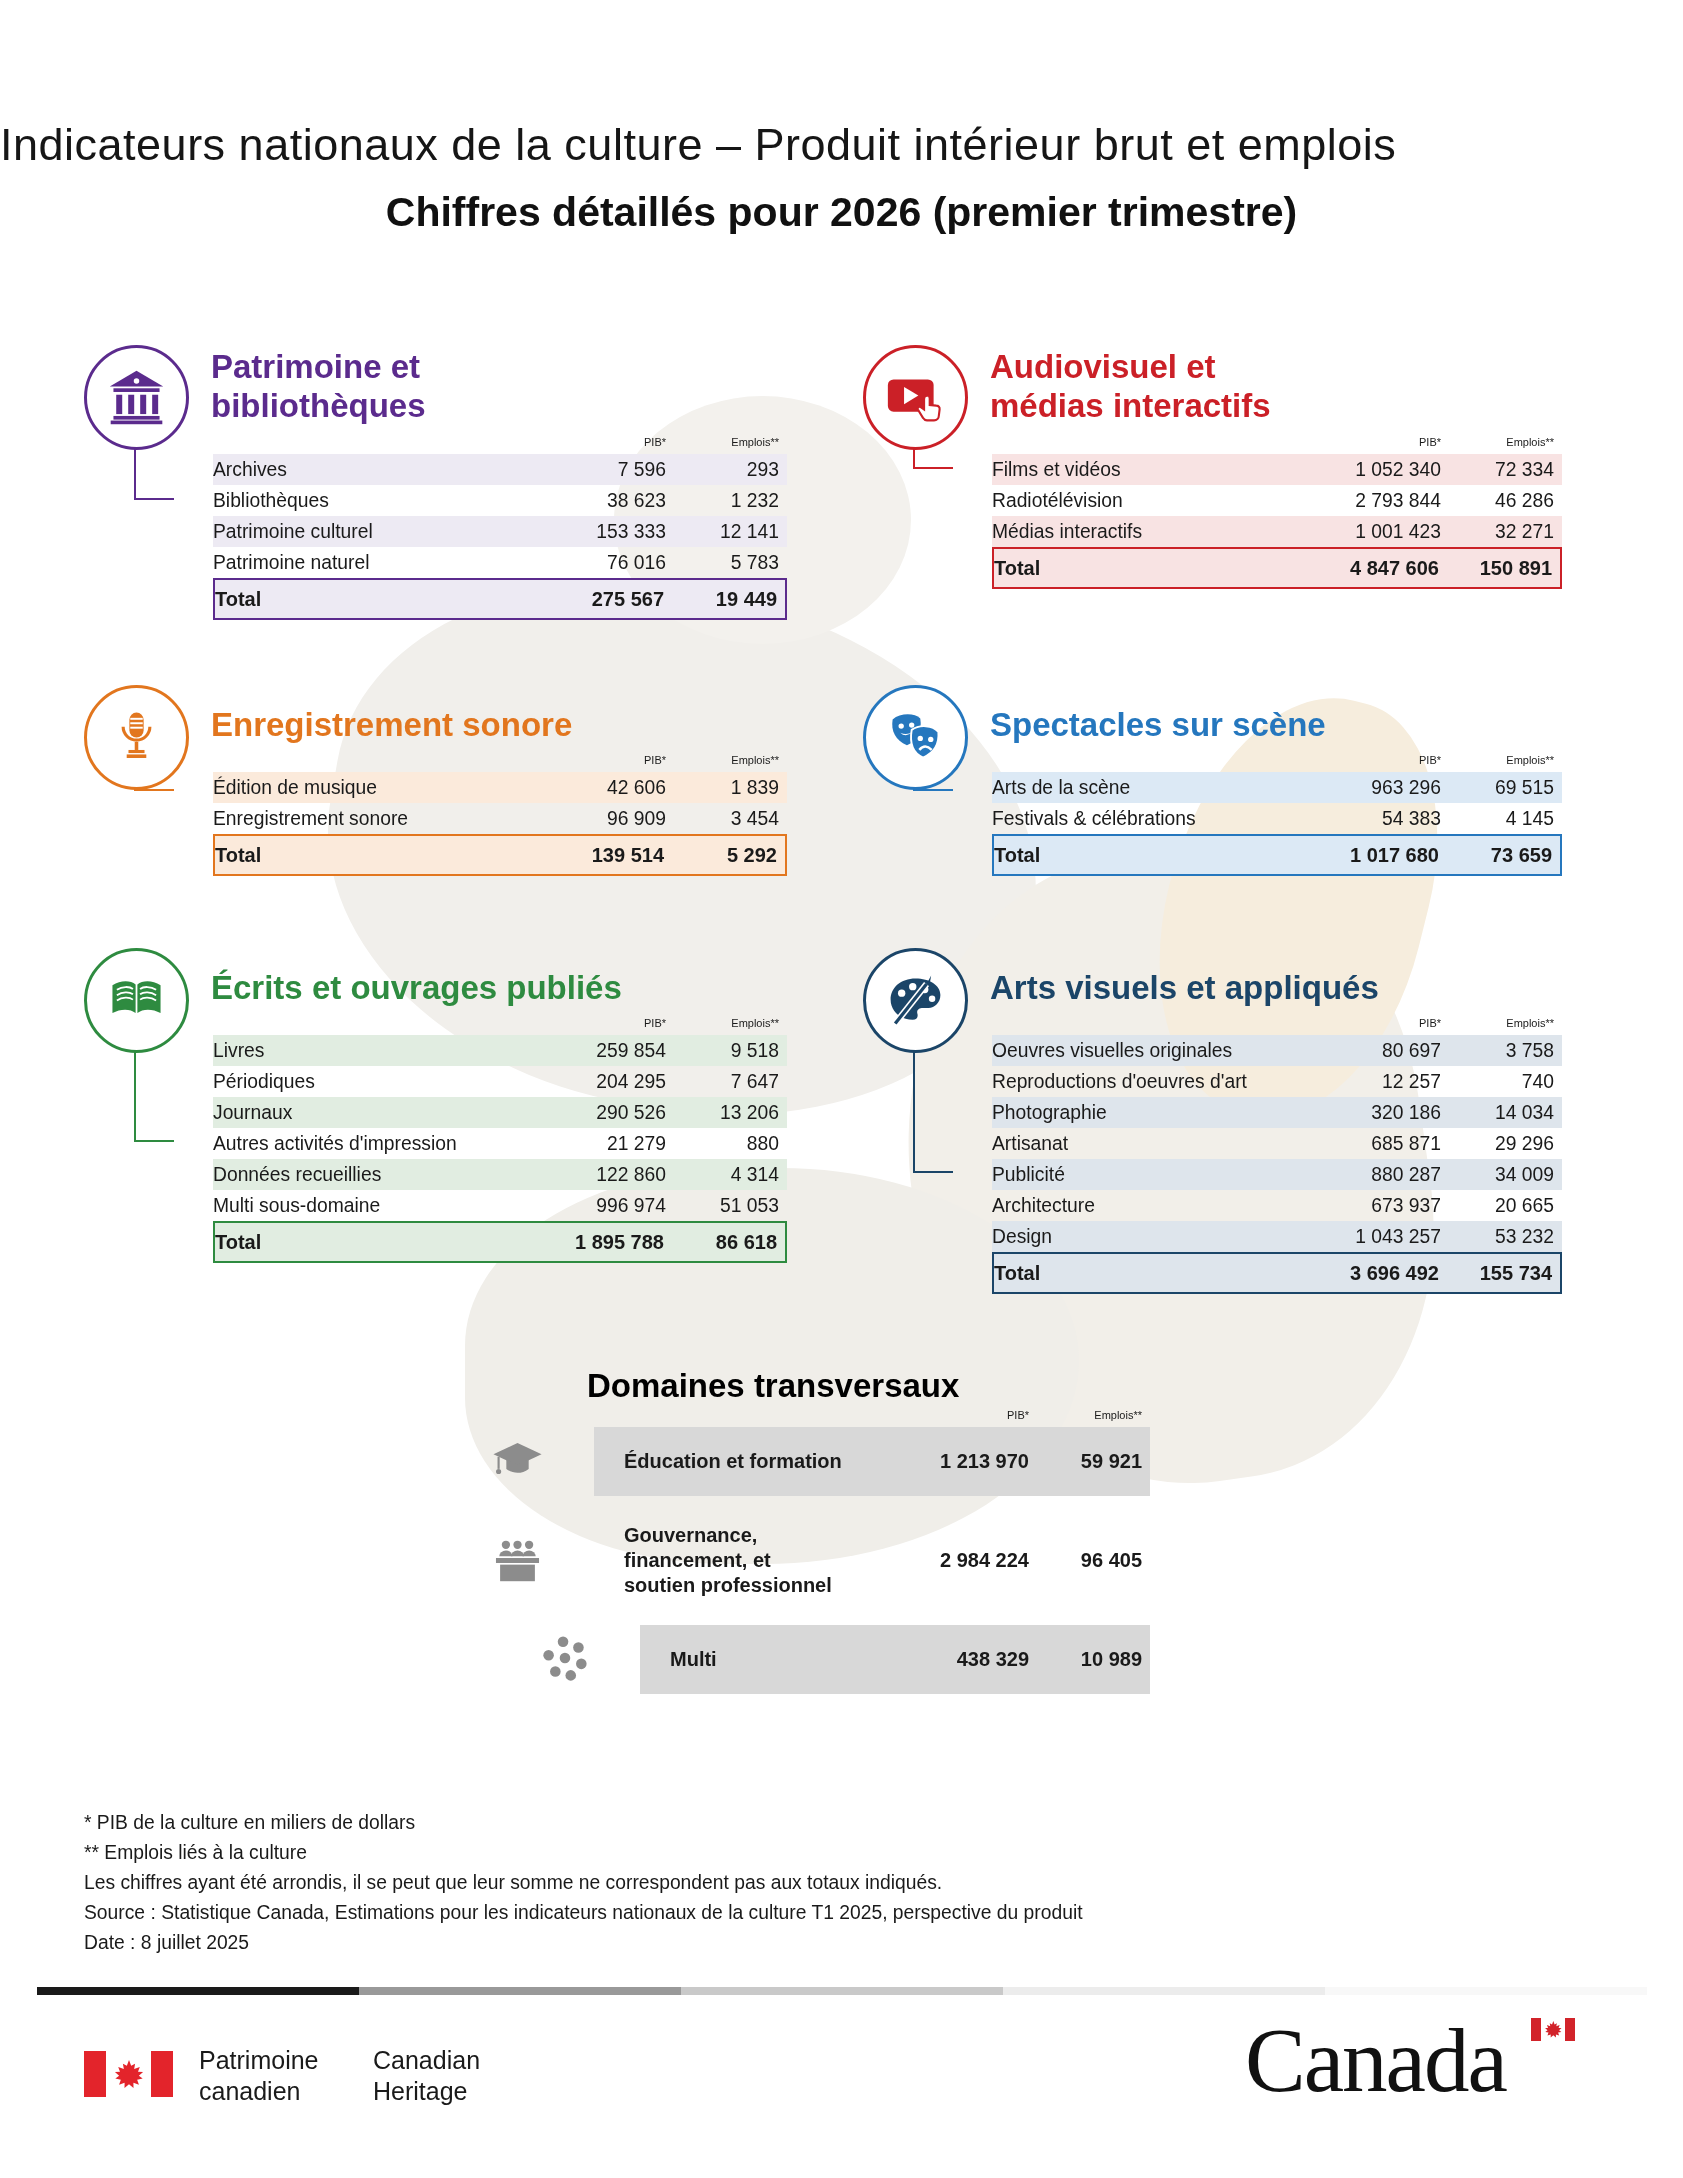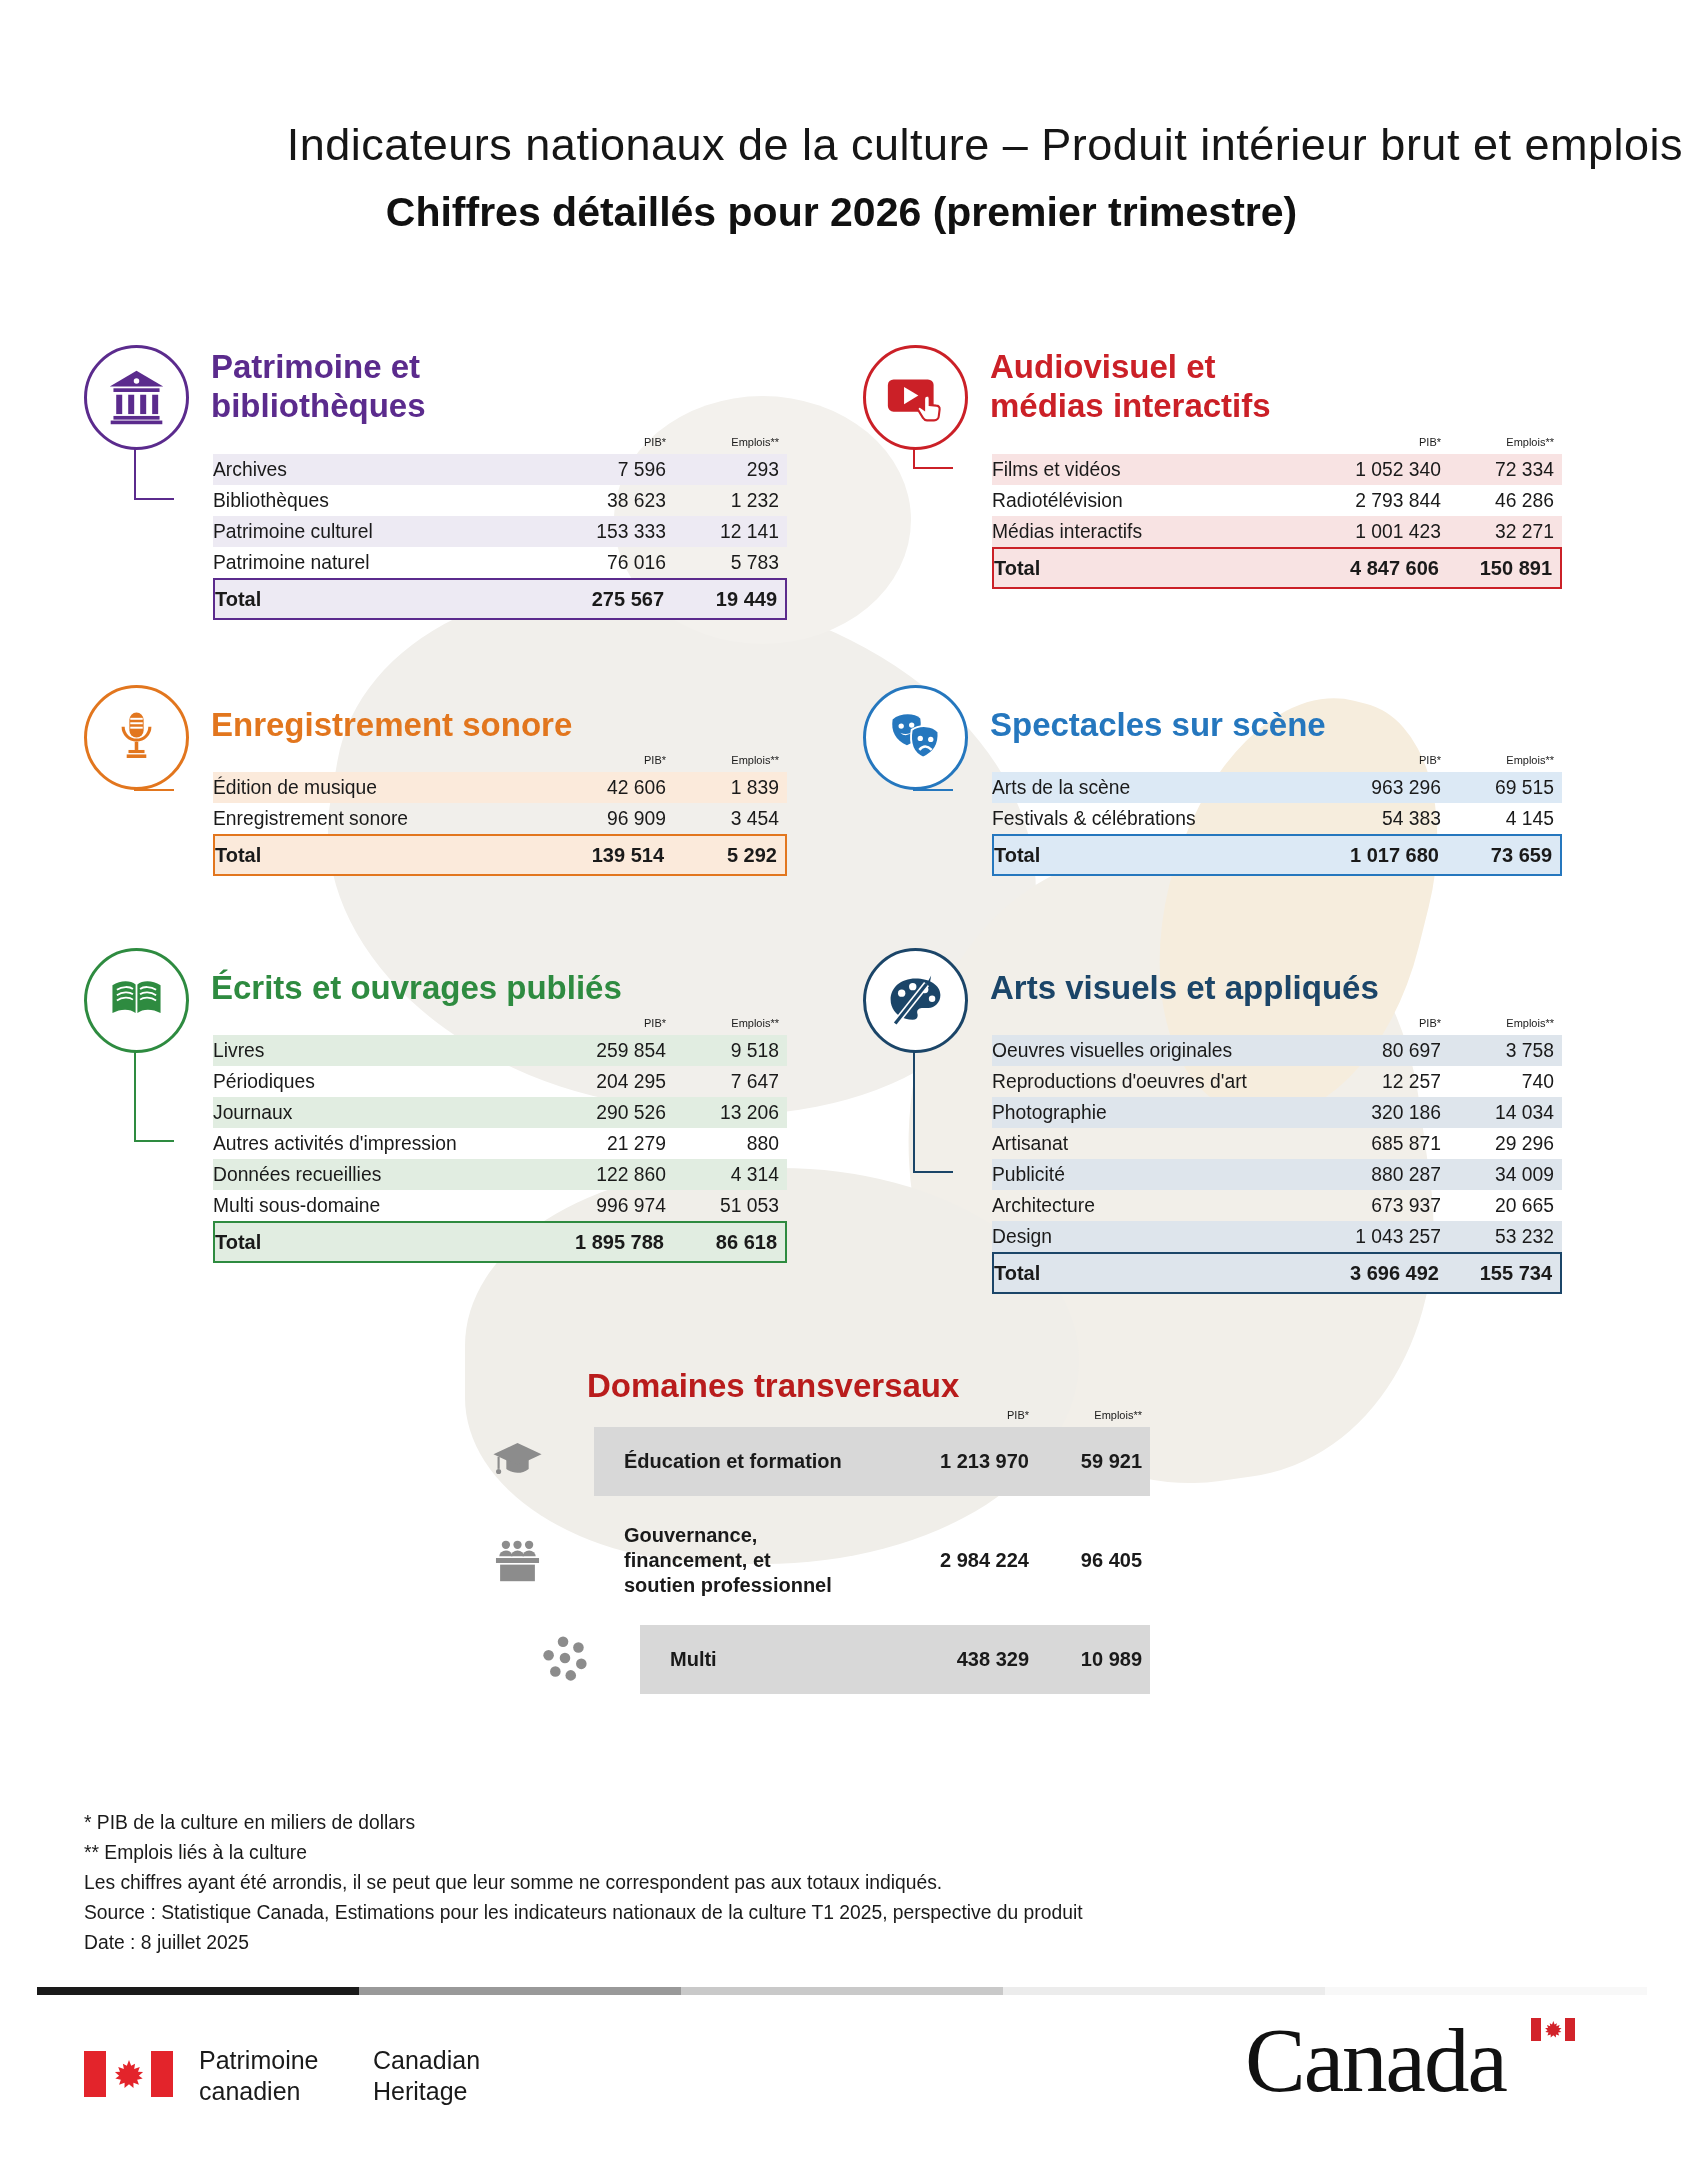--- a/index.html
+++ b/index.html
@@ -3,21 +3,21 @@
 <meta charset="utf-8">
 <style>
   html,body{margin:0;padding:0}
   body{
     width:1683px;height:2178px;position:relative;background:#fff;
     font-family:"Liberation Sans",sans-serif;color:#1a1a1a;overflow:hidden;
   }
   
   .bg-blob{position:absolute;z-index:0}
   
-  .title1{position:absolute;top:89px;left:0;width:100%;text-align:right;
+  .title1{position:absolute;top:89px;left:0;width:100%;text-align:left;
     font-size:45px;font-weight:300;color:#161616;letter-spacing:0.5px;z-index:2}
   .title2{position:absolute;top:155px;left:0;width:100%;text-align:center;
     font-size:41px;font-weight:bold;color:#111;z-index:2}
   
   .block{position:absolute;z-index:2}
   .circle{position:absolute;left:0;top:0;width:99px;height:99px;border:3.5px solid var(--c);
     border-radius:50%;background:#fff;display:flex;align-items:center;justify-content:center;
     color:var(--c);z-index:3}
   .connector{position:absolute;left:50px;top:104px;width:38px;
     border-left:2.5px solid var(--c);border-bottom:2.5px solid var(--c)}
@@ -32,21 +32,21 @@
   .thead{height:24px;font-weight:normal;font-size:11px}
   .trow{height:31px;font-size:19.3px}
   .trow .cl{}
   .cp,.ce{text-align:right}
   .ce{padding-right:8px}
   .trow.odd{background:var(--tint)}
   .trow.total{height:38px;margin-top:0;border:2px solid var(--c);
     background:var(--tint);font-weight:bold;font-size:20px}
   
   .tv-title{position:absolute;left:587px;top:1367px;font-size:33px;font-weight:bold;
-    color:#b91c1c;margin:0;z-index:2}
+    color:#000000;margin:0;z-index:2}
   .tv-head{position:absolute;left:594px;top:1403px;width:556px;z-index:2}
   .tv-rows{position:absolute;left:594px;top:1427px;width:556px;z-index:2}
   .tv-row{display:grid;grid-template-columns:1fr 149px 121px;align-items:center;
     font-weight:bold;font-size:20px;position:relative;margin-bottom:12px}
   .tv-row.shaded{background:#D8D8D8}
   .tv-label{padding-left:30px;line-height:25px}
   .tv-icon{position:absolute;left:-111px;width:69px;display:flex;justify-content:center;
     color:#8C8C8C}
   
   .footnotes{position:absolute;left:84px;top:1808px;font-size:19.3px;line-height:30px;z-index:2}

